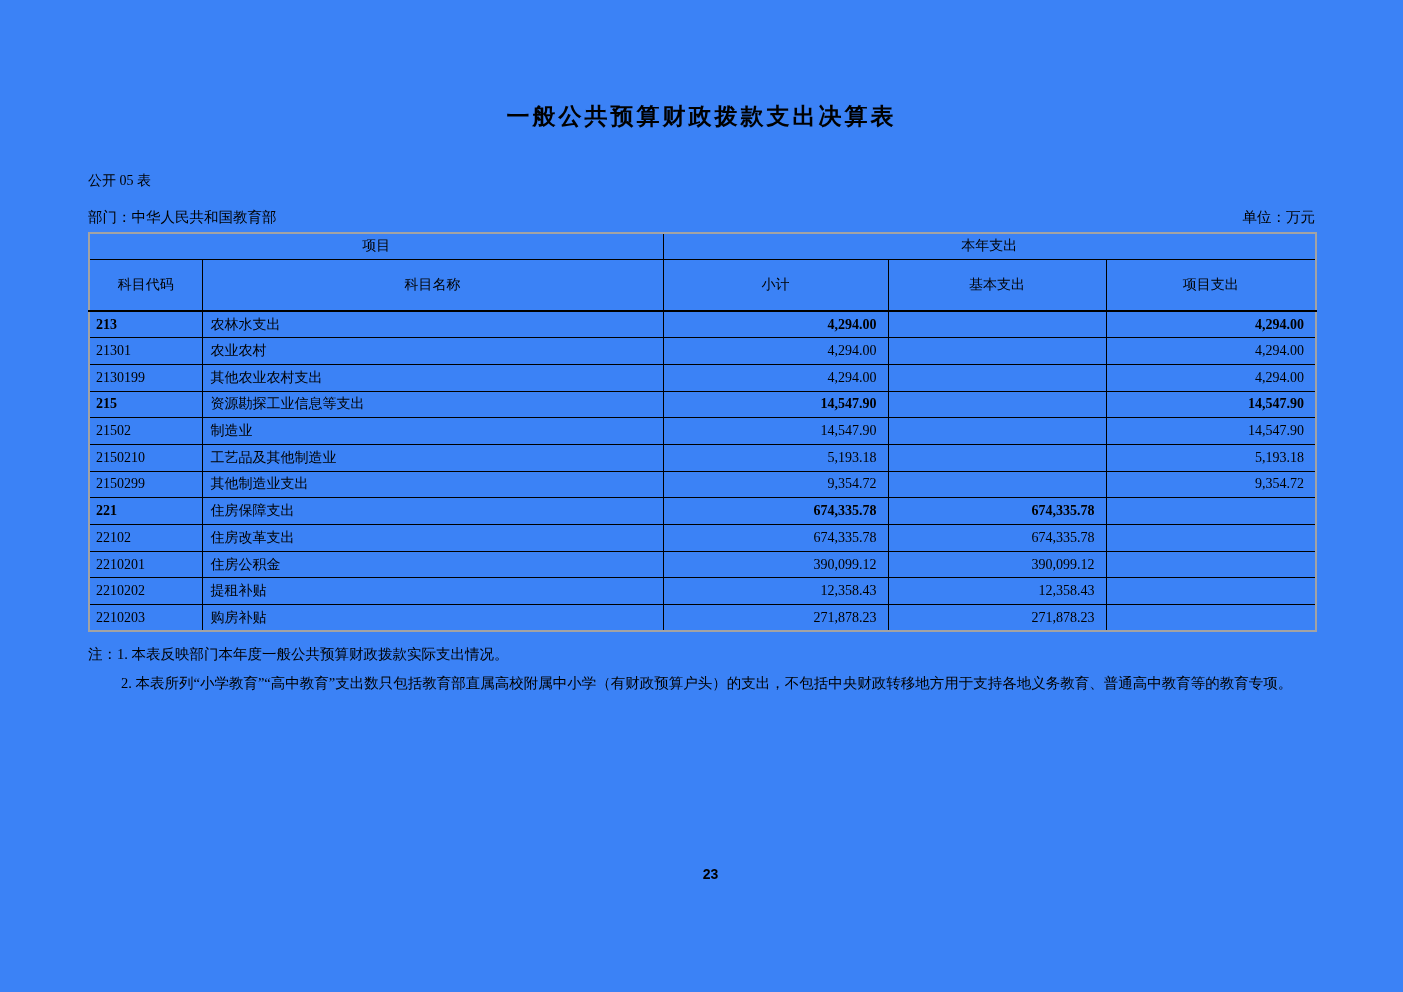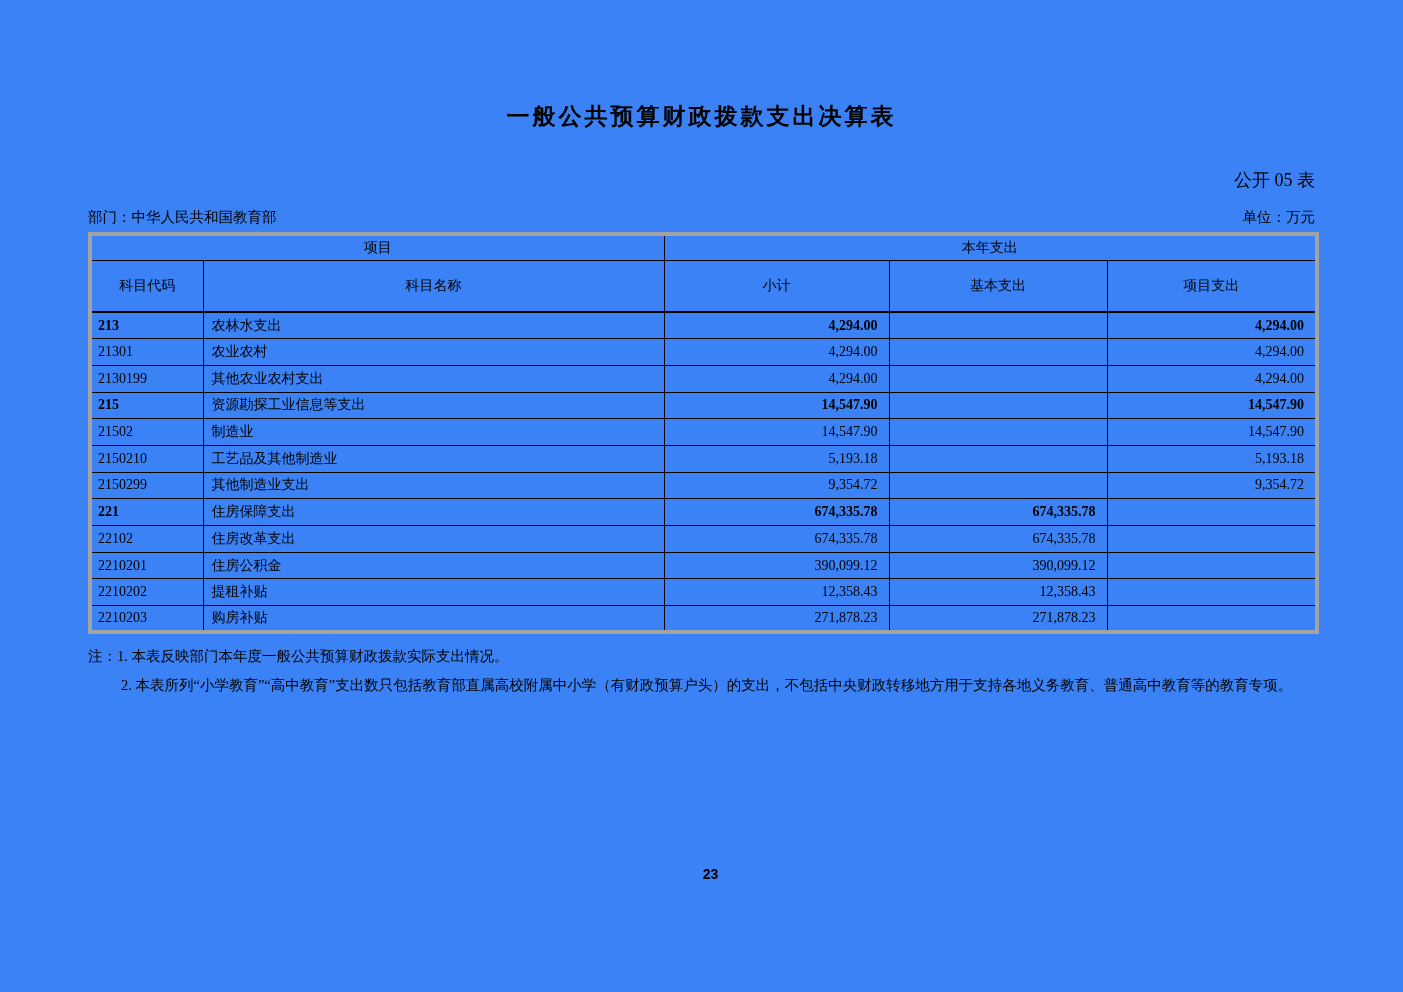--- a/index.html
+++ b/index.html
@@ -23,38 +23,37 @@
   .doc-title {
     margin-top: 100px;
     text-align: center;
     font-size: 23px;
     font-weight: bold;
     letter-spacing: 3px;
     line-height: 33px;
   }
   .meta-top-right {
     margin-top: 38px;
-    text-align: right;
-    font-size: 18px;
+    font-size: 14px;
     line-height: 19px;
   }
   .meta-row {
     display: flex;
     justify-content: space-between;
     align-items: flex-end;
     margin-top: 18px;
     margin-bottom: 5px;
     font-size: 14.5px;
     line-height: 19px;
   }
   table.budget {
     width: 1227px;
     border-collapse: collapse;
     table-layout: fixed;
-    border: 4px solid #a3a3a3;
+    border: 2px solid #a3a3a3;
     font-size: 14px;
   }
   table.budget th, table.budget td {
     border: 1px solid #000;
     font-weight: normal;
     vertical-align: middle;
     overflow: hidden;
     white-space: nowrap;
   }
   thead tr.group-row th { height: 26px; text-align: center; }

